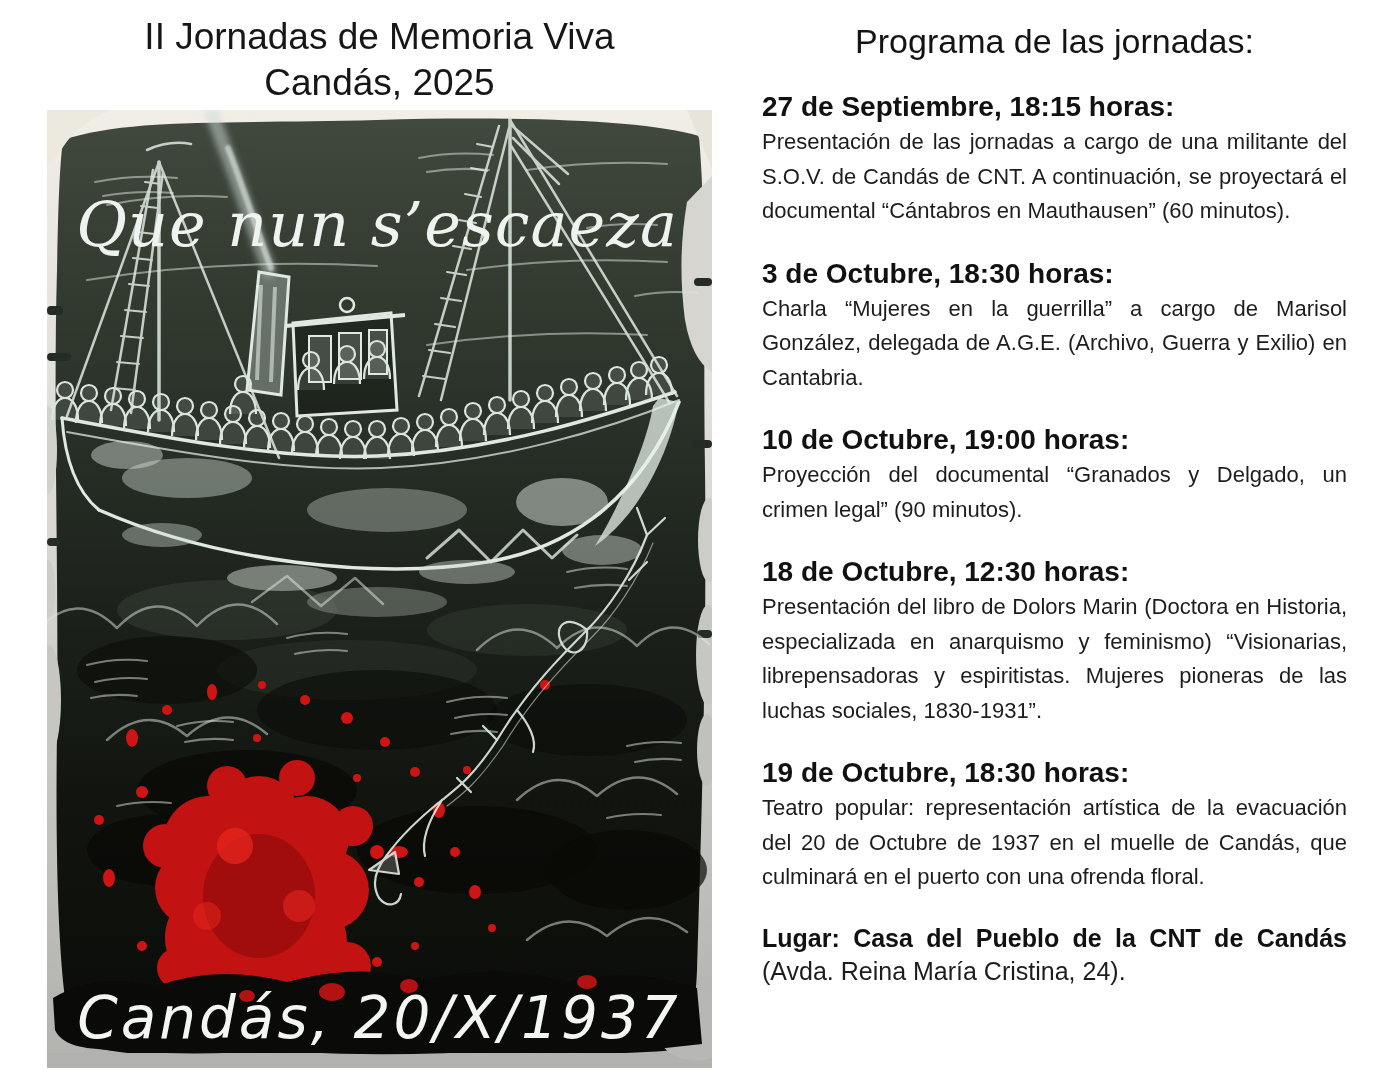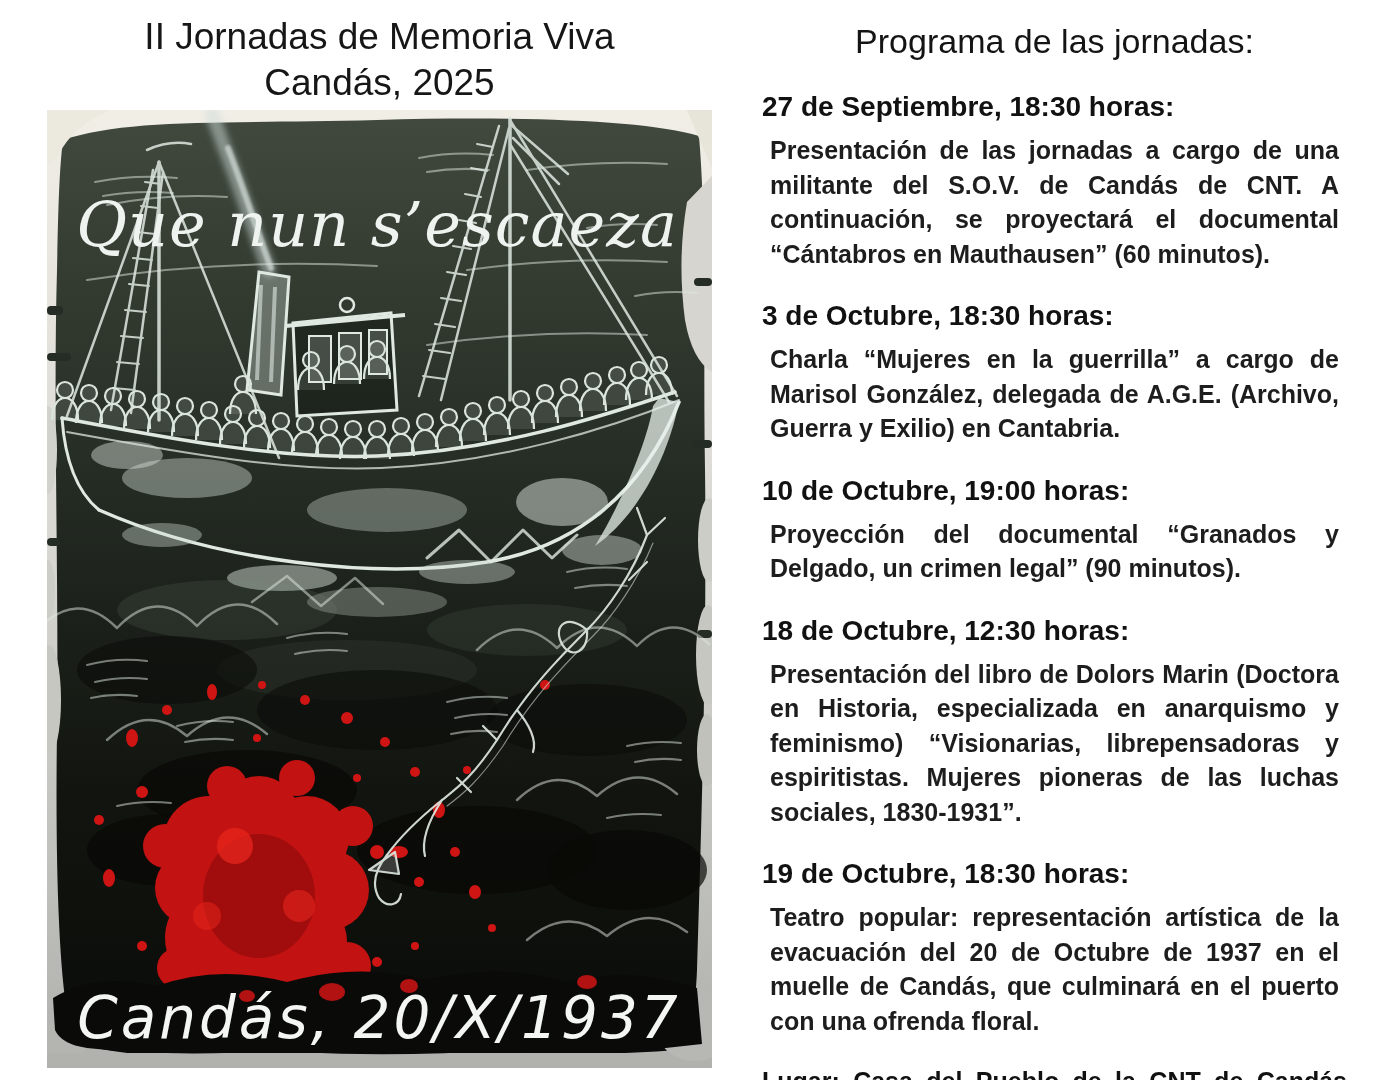--- a/index.html
+++ b/index.html
@@ -11,21 +11,21 @@
   .title-block{position:absolute;left:47px;top:14px;width:665px;text-align:center;
                font-size:37px;line-height:46px;color:#161616;letter-spacing:0;}
   .poster-wrap{position:absolute;left:47px;top:110px;width:665px;height:958px;}
   .poster-wrap svg{display:block;}
 
   
   .program{position:absolute;left:762px;top:22px;width:585px;height:1046px;}
   .program-heading{font-size:34px;font-weight:400;text-align:center;margin:0 0 28px 0;color:#141414;}
   .event{margin:0 0 27px 0;}
   .event-heading{font-size:28px;font-weight:700;line-height:36px;margin:0;color:#111;}
-  .event-body{font-size:25px;line-height:34.5px;margin:8px;text-align:justify;text-align-last:left;color:#1d1d1d;font-weight:bold;}
+  .event-body{font-size:22px;line-height:34.5px;margin:0;text-align:justify;text-align-last:left;color:#1d1d1d;}
   .venue{margin-top:22px;font-size:25px;line-height:33px;text-align:justify;text-align-last:left;color:#1d1d1d;}
   .venue .b{font-weight:700;color:#111;}
 
   .logo{position:absolute;right:0;top:963px;width:168px;height:82px;}
   .logo svg{display:block;}
 
   .chalk{stroke:#dfe8e1;fill:none;stroke-linecap:round;stroke-linejoin:round;}
 </style>
 </head>
 <body>
@@ -303,21 +303,21 @@
       </g>
 
       <text x="330" y="136" text-anchor="middle" font-family="'DejaVu Serif',serif" font-style="italic" font-size="62" letter-spacing="1" fill="#eef3ef">Que nun s’escaeza</text>
     </svg>
   </div>
 
   <div class="program">
     <h1 class="program-heading">Programa de las jornadas:</h1>
 
     <div class="event">
-      <p class="event-heading">27 de Septiembre, 18:30 horas:</p>
+      <p class="event-heading">27 de Septiembre, 18:15 horas:</p>
       <p class="event-body">Presentación de las jornadas a cargo de una militante del S.O.V. de Candás de CNT. A continuación, se proyectará el documental “Cántabros en Mauthausen” (60 minutos).</p>
     </div>
     <div class="event">
       <p class="event-heading">3 de Octubre, 18:30 horas:</p>
       <p class="event-body">Charla “Mujeres en la guerrilla” a cargo de Marisol González, delegada de A.G.E. (Archivo, Guerra y Exilio) en Cantabria.</p>
     </div>
     <div class="event">
       <p class="event-heading">10 de Octubre, 19:00 horas:</p>
       <p class="event-body">Proyección del documental “Granados y Delgado, un crimen legal” (90 minutos).</p>
     </div>

